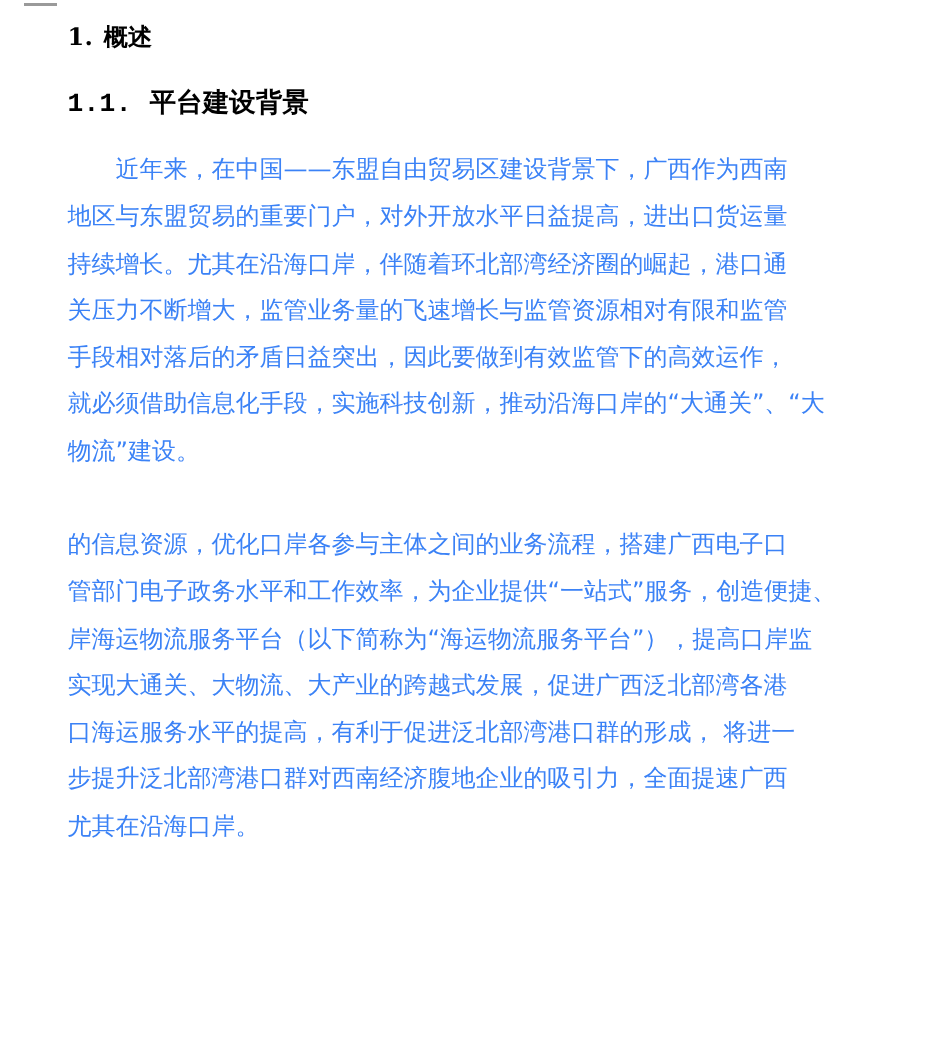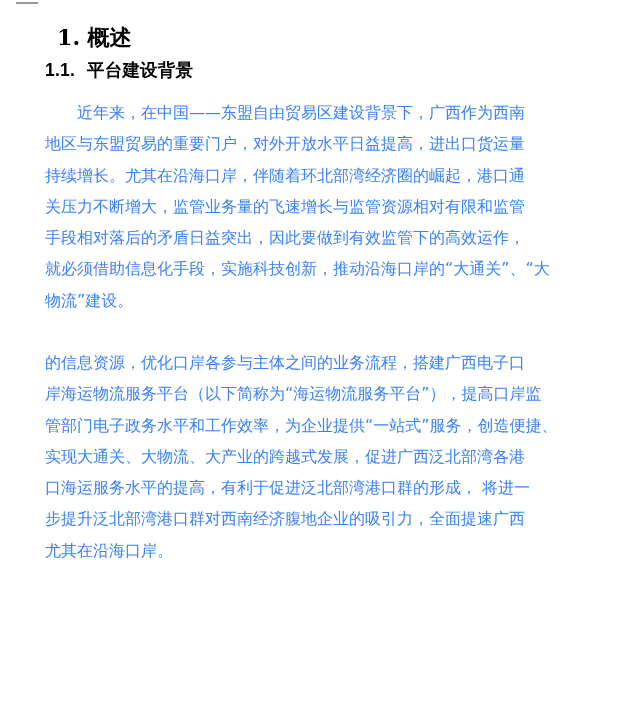--- a/index.html
+++ b/index.html
@@ -28,42 +28,42 @@
 
   .page {
     padding: 0;
     position: absolute;
     left: 0;
     top: 0;
     width: 632px;
   }
 
   h1.doc-h1 {
-    margin: 12px;
+    margin: 0;
     padding: 0;
     position: absolute;
     left: 45px;
     top: 13px;
     font-family: "DejaVu Serif", serif;
     font-weight: bold;
-    font-size: 22px;
+    font-size: 16px;
     line-height: 24px;
     letter-spacing: 0.2px;
     white-space: nowrap;
   }
   h1.doc-h1 .num { font-family: "DejaVu Serif", serif; }
   h1.doc-h1 .sp  { display: inline-block; width: 7px; }
 
   h2.doc-h2 {
     margin: 0;
     padding: 0;
     position: absolute;
     left: 45px;
     top: 58px;
-    font-family: Liberation Sans, sans-serif;
+    font-family: Liberation Mono, monospace;
     font-weight: bold;
     font-size: 17.5px;
     line-height: 24px;
     letter-spacing: 0.2px;
     white-space: nowrap;
   }
   h2.doc-h2 .sp { display: inline-block; width: 12px; }
 
   .body-block {
     position: absolute;
@@ -104,21 +104,21 @@
     <div class="body-line">地区与东盟贸易的重要门户，对外开放水平日益提高，进出口货运量</div>
     <div class="body-line">持续增长。尤其在沿海口岸，伴随着环北部湾经济圈的崛起，港口通</div>
     <div class="body-line">关压力不断增大，监管业务量的飞速增长与监管资源相对有限和监管</div>
     <div class="body-line">手段相对落后的矛盾日益突出，因此要做到有效监管下的高效运作，</div>
     <div class="body-line">就必须借助信息化手段，实施科技创新，推动沿海口岸的“大通关”、“大</div>
     <div class="body-line">物流”建设。</div>
   </div>
 
   <div class="body-block" id="para-2">
     <div class="body-line">的信息资源，优化口岸各参与主体之间的业务流程，搭建广西电子口</div>
+    <div class="body-line">管部门电子政务水平和工作效率，为企业提供“一站式”服务，创造便捷、</div>
     <div class="body-line">岸海运物流服务平台（以下简称为“海运物流服务平台”），提高口岸监</div>
-    <div class="body-line">管部门电子政务水平和工作效率，为企业提供“一站式”服务，创造便捷、</div>
     <div class="body-line">实现大通关、大物流、大产业的跨越式发展，促进广西泛北部湾各港</div>
     <div class="body-line">口海运服务水平的提高，有利于促进泛北部湾港口群的形成， 将进一</div>
     <div class="body-line">步提升泛北部湾港口群对西南经济腹地企业的吸引力，全面提速广西</div>
     <div class="body-line">尤其在沿海口岸。</div>
   </div>
 
 </div>
 
 </body></html>

